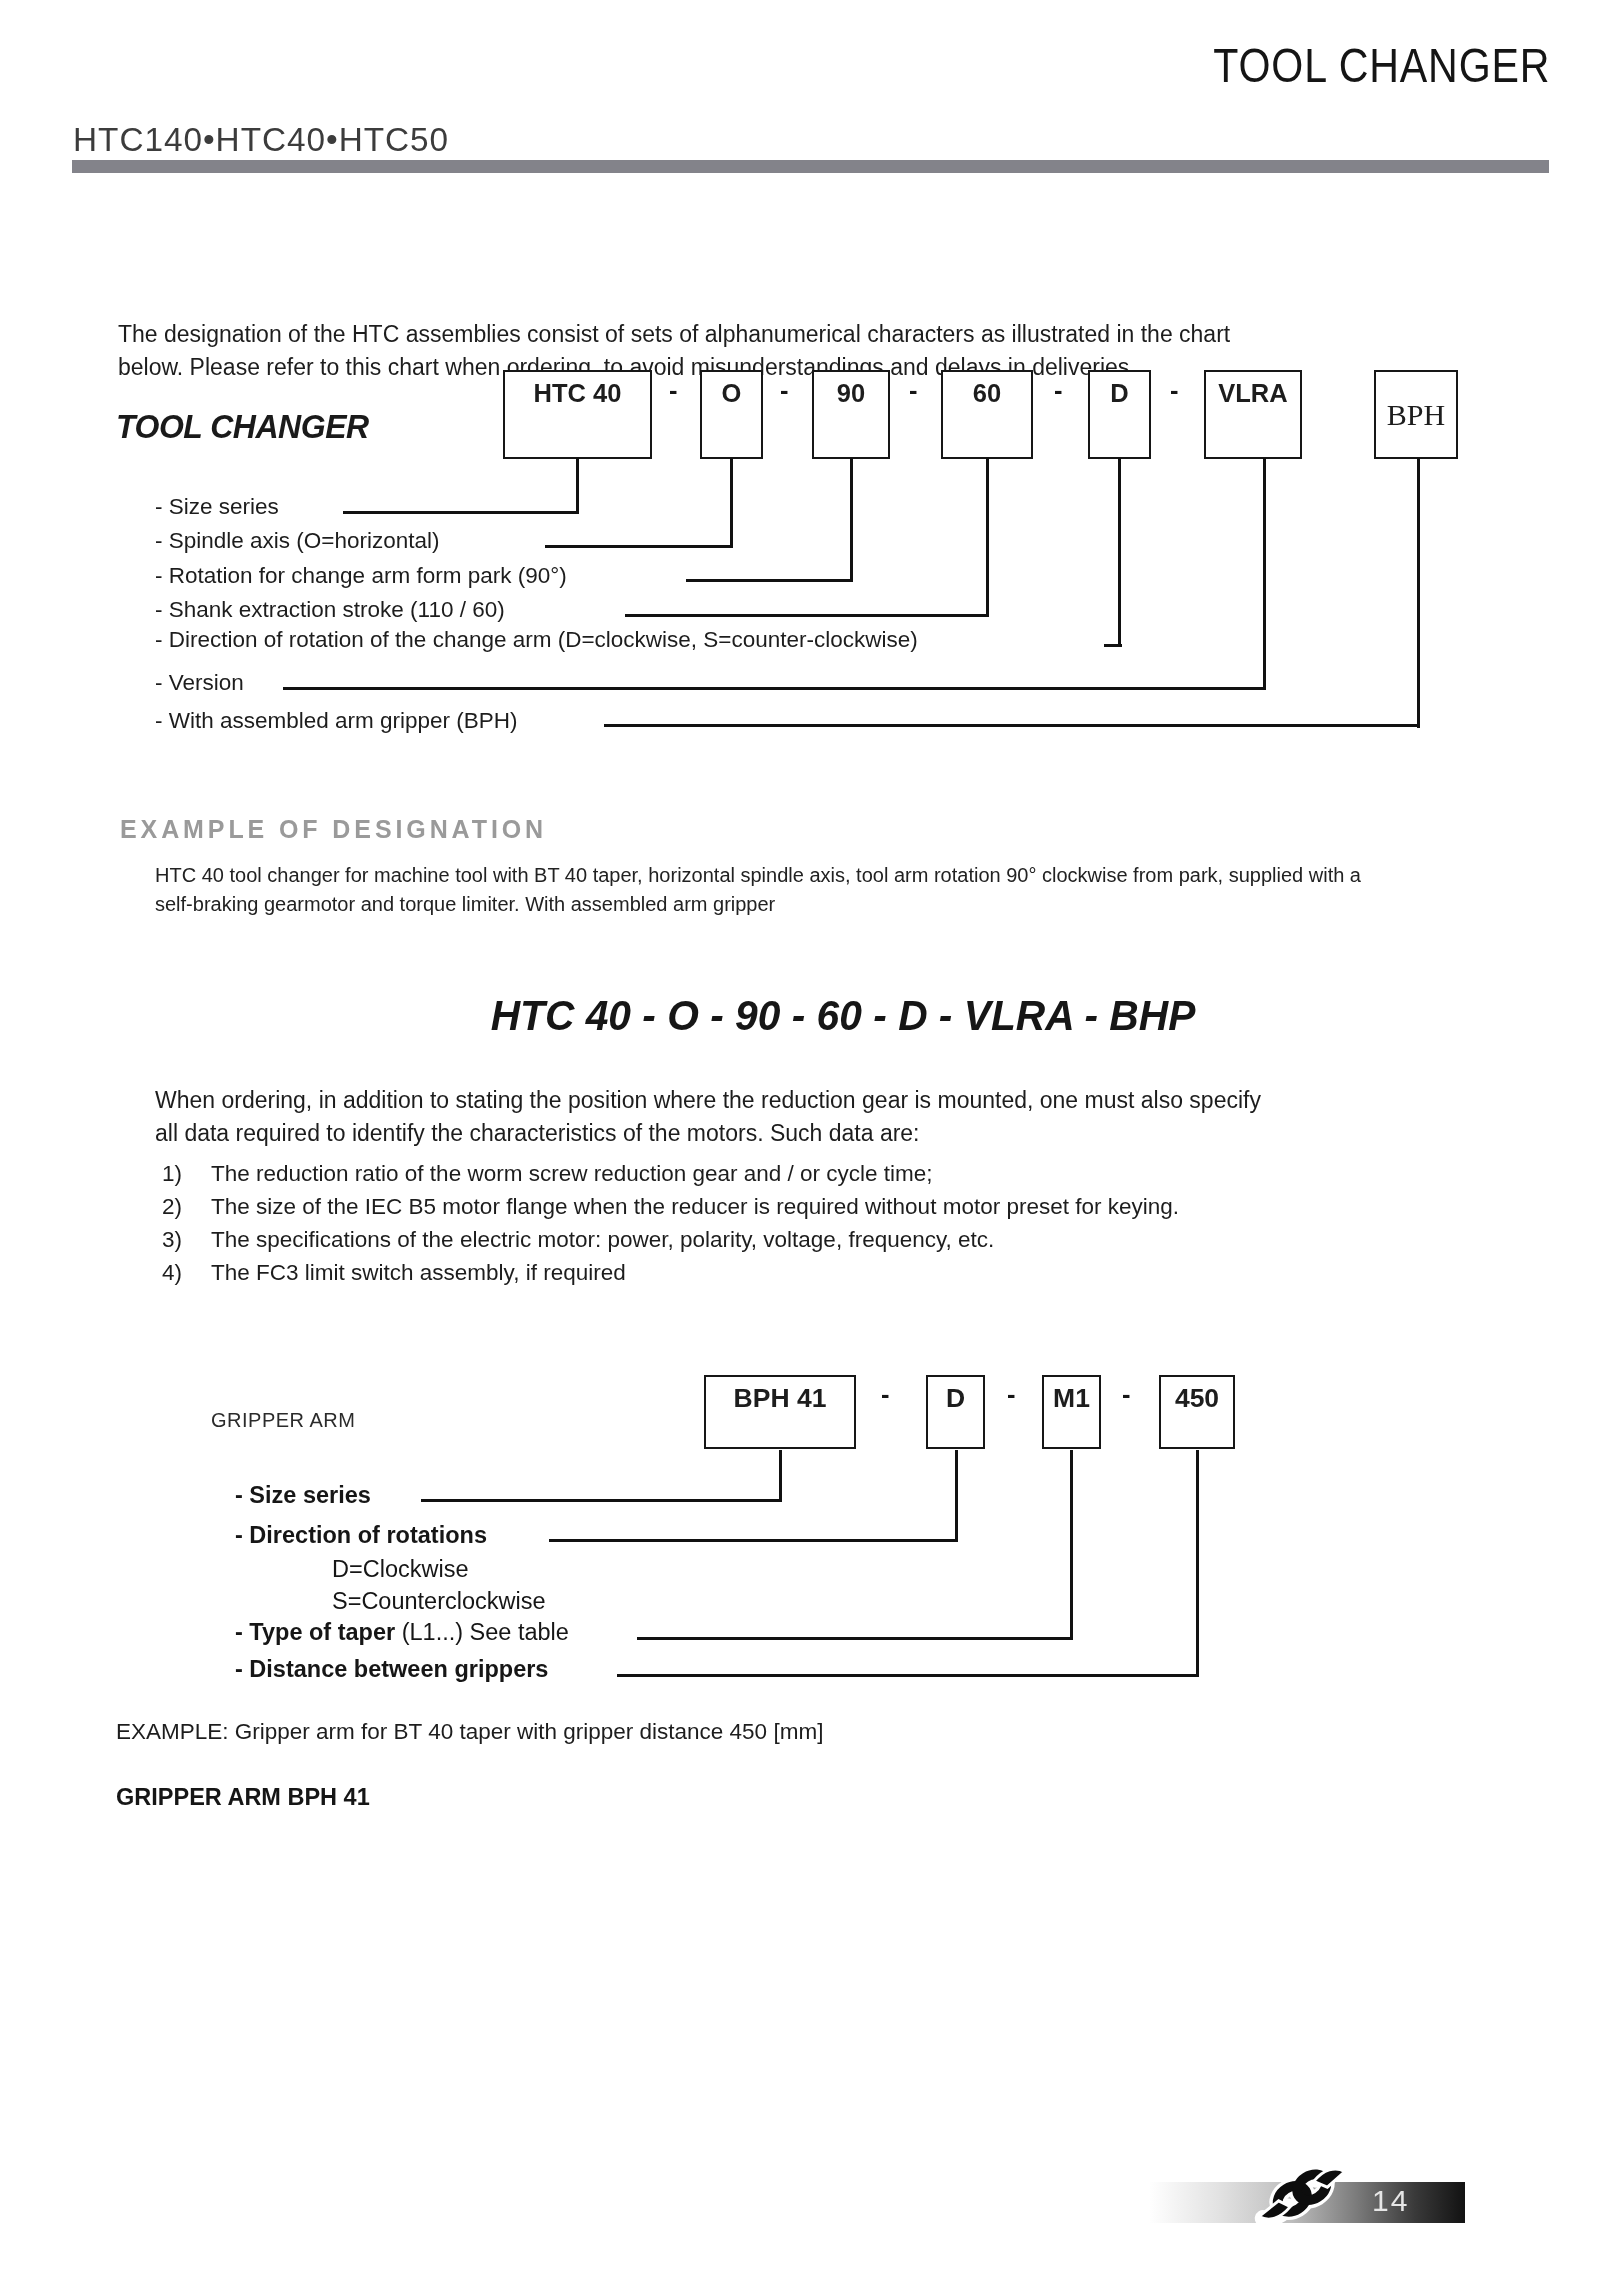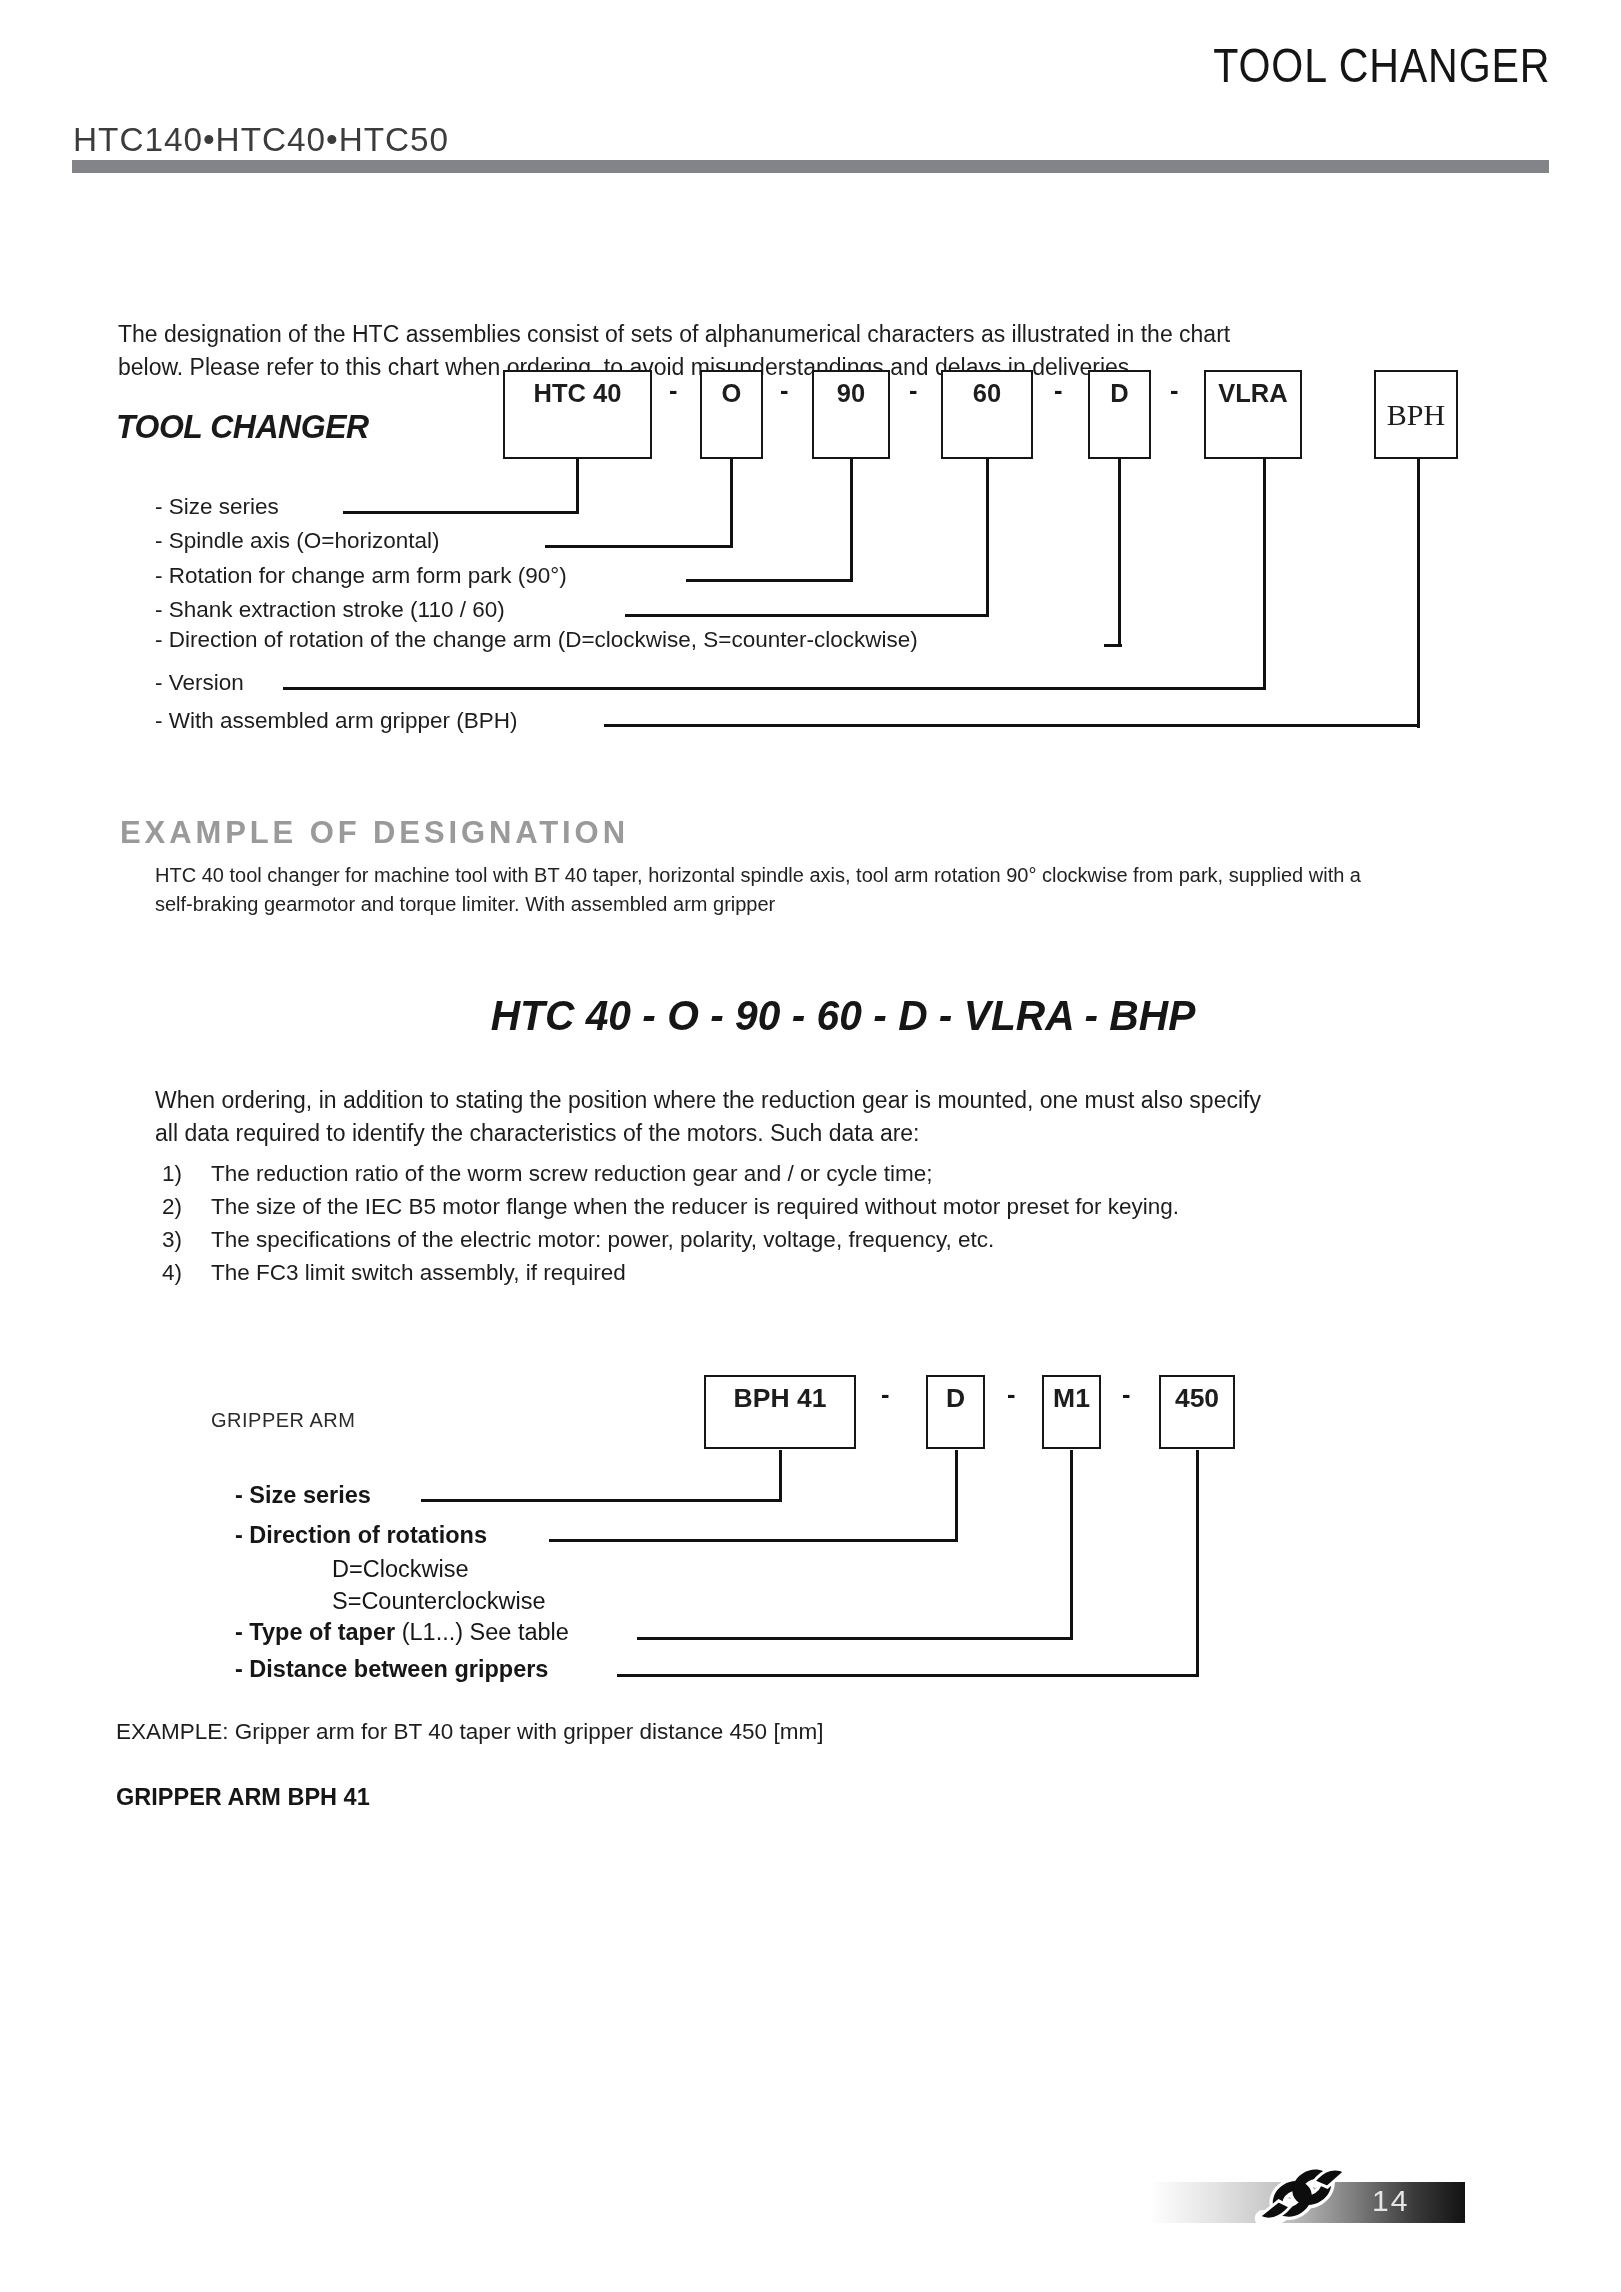--- a/index.html
+++ b/index.html
@@ -29,21 +29,21 @@
     display:flex;align-items:center;justify-content:center;padding-top:0;}
   .dash{position:absolute;top:376px;font-weight:bold;font-size:25.5px;color:#161616;}
   .gdash{position:absolute;top:1380px;font-weight:bold;font-size:25.5px;color:#161616;}
   .d1-title{left:116px;top:408px;font-size:33px;font-weight:bold;font-style:italic;
     letter-spacing:-0.5px;color:#1a1a1a;transform:scaleX(0.97);transform-origin:left center;}
   .vline{position:absolute;width:2.9px;background:#111;}
   .hline{position:absolute;height:2.9px;background:#111;}
   .dlabel{position:absolute;left:155px;font-size:22.5px;color:#1d1d1d;white-space:nowrap;}
 
   
-  .ex-heading{left:120px;top:815px;font-size:31px;font-weight:bold;color:#9a9a9a;letter-spacing:3.9px;}
+  .ex-heading{left:120px;top:815px;font-size:25px;font-weight:bold;color:#9a9a9a;letter-spacing:3.9px;}
   .ex-body{left:155px;top:861px;font-size:20px;line-height:29px;color:#222;}
   .code-line{left:353px;top:992px;width:980px;text-align:center;font-size:42px;
     font-weight:bold;font-style:italic;color:#161616;transform:scaleX(0.97);}
 
   
   .ordering{left:155px;top:1084px;}
   .olist{left:162px;top:1157px;}
   .olist-item{display:flex;font-size:22.5px;line-height:33px;color:#1d1d1d;white-space:nowrap;}
   .olist-num{width:49px;flex:0 0 49px;}
 

